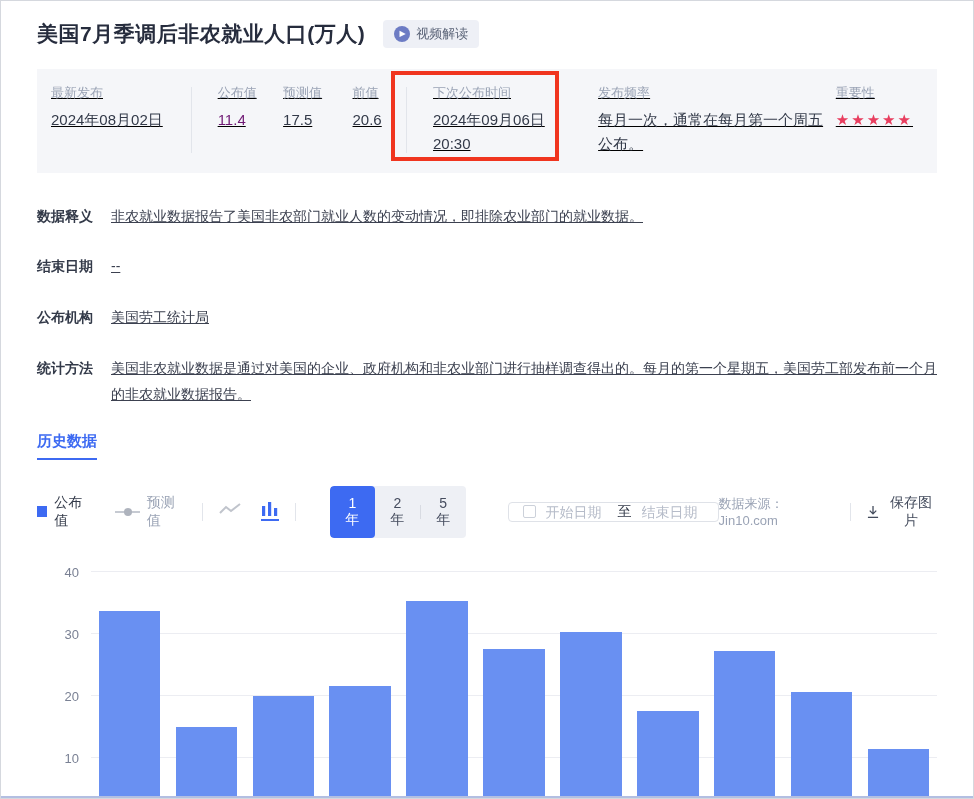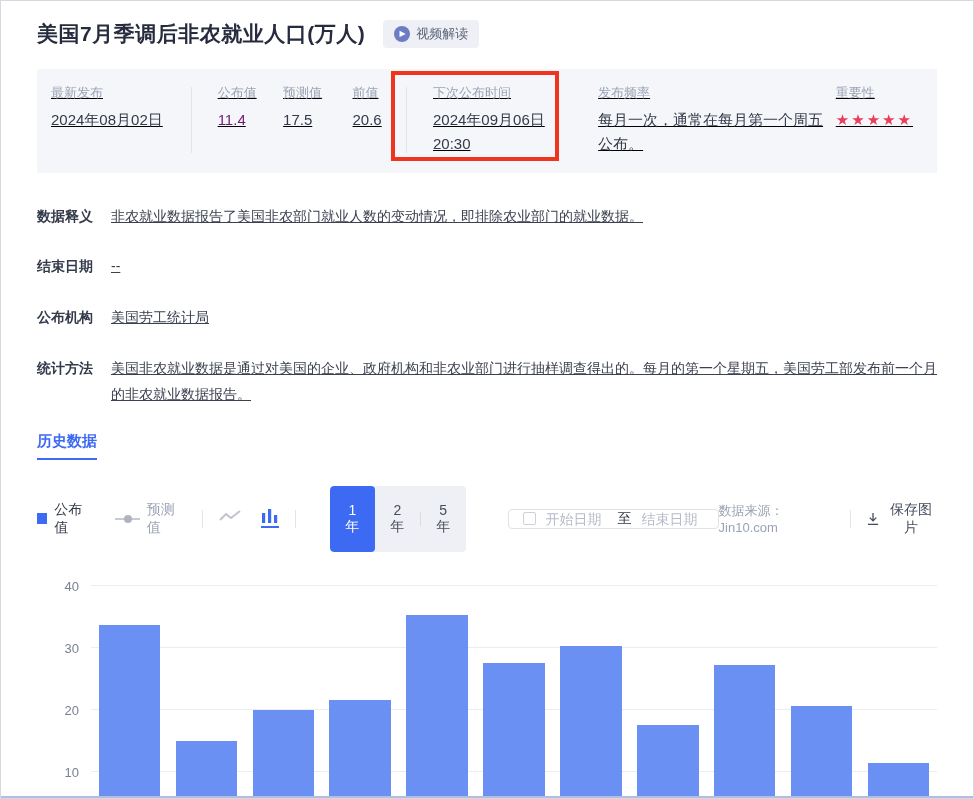--- a/index.html
+++ b/index.html
@@ -70,21 +70,21 @@
   .legend-forecast .lg-text { color:#9aa3b5; }
   .v-div { width:1px; height:18px; background:#e2e5eb; margin:0 16px; }
   .chart-type { display:inline-flex; align-items:center; gap:20px; }
   .ct-btn { position:relative; cursor:pointer; padding-bottom:5px; display:inline-flex; }
   .ct-btn.active:after { content:""; position:absolute; left:0; right:0; bottom:0; height:2px; background:#3D6AF2; }
   .seg {
     display:inline-flex; align-items:center; background:#eef0f5; border-radius:4px;
     margin-left:18px; padding:0; overflow:hidden;
   }
   .seg-btn {
-    font-size:14px; color:#454c5e; padding:16px 13px; cursor:pointer; background:transparent;
+    font-size:14px; color:#454c5e; padding:9px 13px; cursor:pointer; background:transparent;
     border:none; position:relative;
   }
   .seg-btn.active { background:#3D6AF2; color:#fff; border-radius:4px; }
   .seg-sep { width:1px; height:14px; background:#d8dbe2; }
   .date-range {
     display:inline-flex; align-items:center; gap:10px; margin-left:42px;
     border:1px solid #dfe2e8; border-radius:4px; padding:0 14px; background:#fff;justify-content:flex-end;
   }
   .cal-icon { width:13px; height:13px; border:1.5px solid #ccd1da; border-radius:2px; display:inline-block; }
   .date-input { border:none; outline:none; width:62px; font-size:14px; color:#333; background:transparent; }

